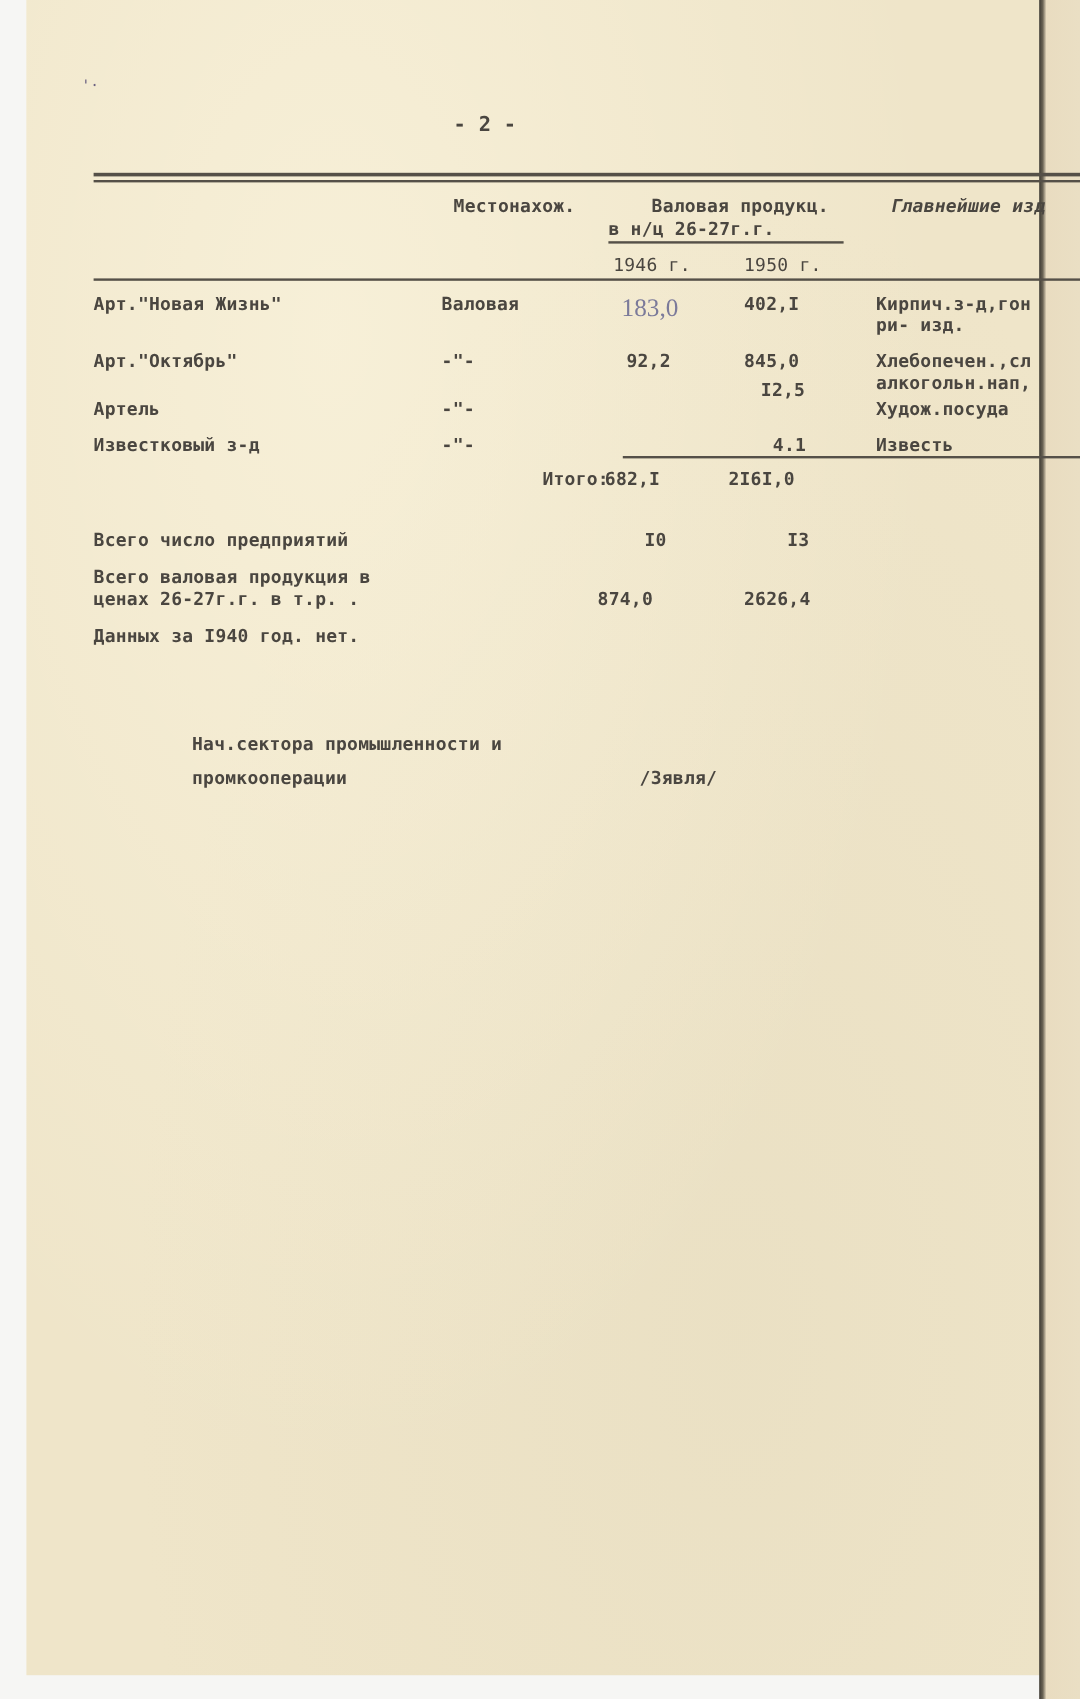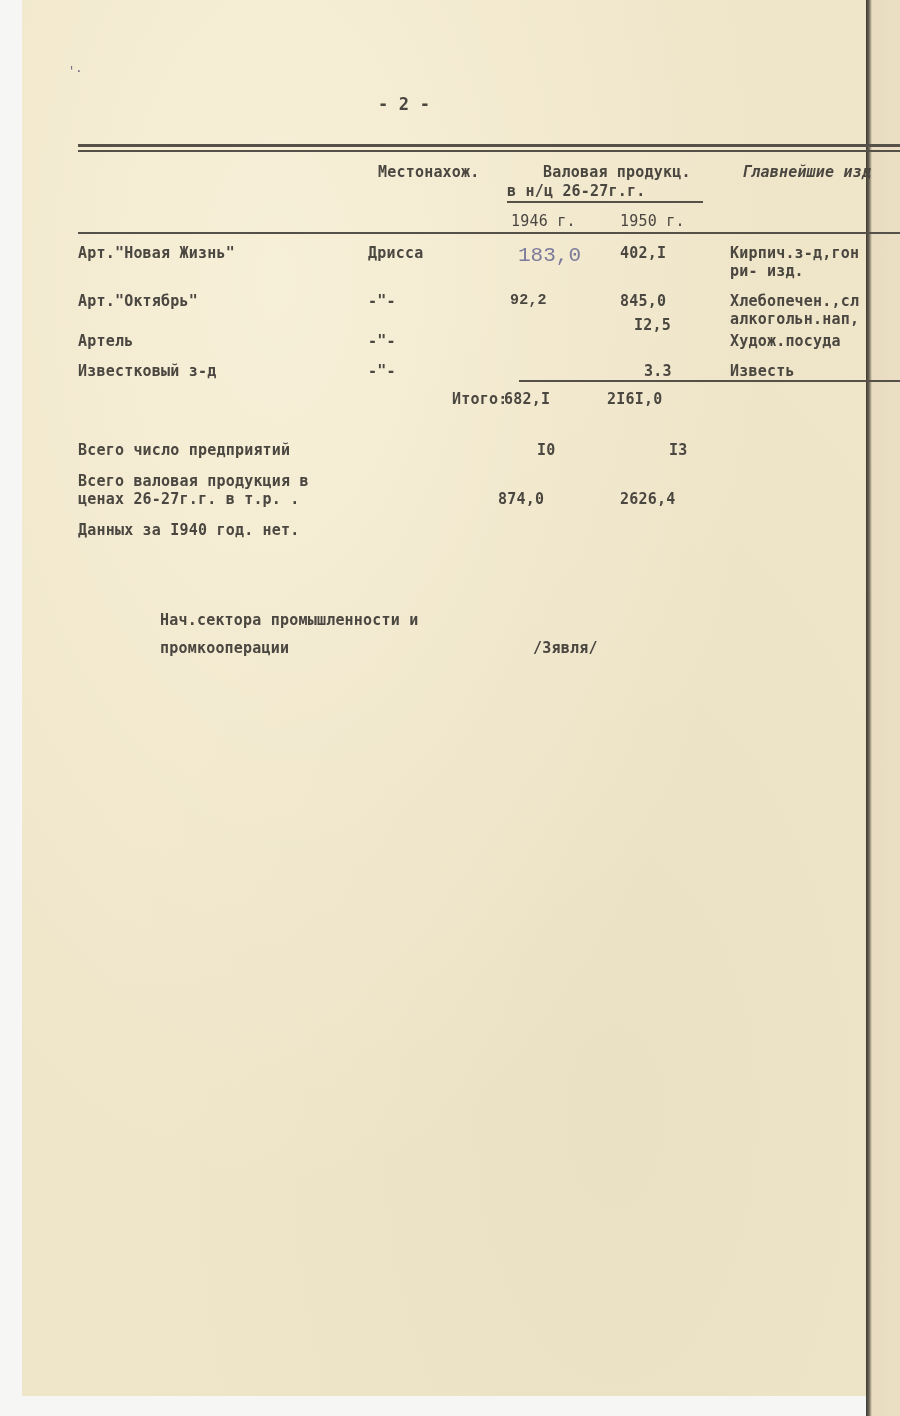--- a/index.html
+++ b/index.html
@@ -16,21 +16,21 @@
       radial-gradient(ellipse at 30% 20%, rgba(255,250,230,0.5), transparent 60%),
       radial-gradient(ellipse at 70% 80%, rgba(220,210,180,0.25), transparent 60%);
   }
   .edge {
     position:absolute; left:866px; top:0; width:34px; height:1416px;
     background:linear-gradient(90deg,#3d3a33 0,#6b6455 3px,#e9dcc0 6px,#eadfc4 100%);
   }
   .t { position:absolute; font-size:15px; white-space:pre; letter-spacing:0.2px; }
   .b { font-weight:bold; }
   .rule { position:absolute; background:#555048; }
-  .hand { position:absolute; font-family:Liberation Mono, monospace; color:#7b7a9a; font-size:21px; }
+  .hand { position:absolute; font-family:Liberation Serif, serif; color:#7b7a9a; font-size:21px; }
   .mark { position:absolute; color:#6a6080; font-size:12px; }
 </style>
 </head>
 <body>
 
 <div class="paper"></div>
 <div class="edge"></div>
 
 <span class="mark" style="left:68px;top:64px;">'·</span>
 
@@ -42,51 +42,51 @@
 <div class="t b" style="left:378px;top:163px;">Местонахож.</div>
 <div class="t b" style="left:507px;top:163px;padding-left:36px;">Валовая продукц.</div>
 <div class="t b" style="left:742px;top:163px;font-style:italic;">Главнейшие изд</div>
 <div class="t b" style="left:507px;top:182px;">в н/ц 26-27г.г.</div>
 <div class="rule" style="left:507px;top:201px;width:196px;height:2px;"></div>
 <div class="t" style="left:511px;top:212px;">1946 г.</div>
 <div class="t" style="left:620px;top:212px;">1950 г.</div>
 <div class="rule" style="left:78px;top:232px;width:822px;height:2px;"></div>
 
 <div class="t b" style="left:78px;top:244px;">Арт."Новая Жизнь"</div>
-<div class="t b" style="left:368px;top:244px;">Дрисса</div>
+<div class="t b" style="left:368px;top:244px;">Валовая</div>
 <div class="hand" style="left:518px;top:244px;">183,0</div>
 <div class="t b" style="left:620px;top:244px;">402,I</div>
 <div class="t b" style="left:730px;top:244px;">Кирпич.з-д,гон</div>
 <div class="t b" style="left:730px;top:262px;">ри- изд.</div>
 
 <div class="t b" style="left:78px;top:292px;">Арт."Октябрь"</div>
 <div class="t b" style="left:368px;top:292px;">-"-</div>
-<div class="t b" style="left:510px;top:292px;font-family:Liberation Mono, monospace;">92,2</div>
+<div class="t b" style="left:522px;top:292px;">92,2</div>
 <div class="t b" style="left:620px;top:292px;text-align:right;">845,0</div>
 <div class="t b" style="left:730px;top:292px;">Хлебопечен.,сл</div>
 <div class="t b" style="left:730px;top:310px;">алкогольн.нап,</div>
 
 <div class="t b" style="left:78px;top:332px;">Артель</div>
 <div class="t b" style="left:368px;top:332px;">-"-</div>
 <div class="t b" style="left:634px;top:316px;">I2,5</div>
 <div class="t b" style="left:730px;top:332px;">Худож.посуда</div>
 
 <div class="t b" style="left:78px;top:362px;">Известковый з-д</div>
 <div class="t b" style="left:368px;top:362px;">-"-</div>
-<div class="t b" style="left:644px;top:362px;">3.3</div>
+<div class="t b" style="left:644px;top:362px;">4.1</div>
 <div class="t b" style="left:730px;top:362px;">Известь</div>
 <div class="rule" style="left:519px;top:380px;width:381px;height:2px;"></div>
 
 <div class="t b" style="left:452px;top:390px;">Итого:</div>
 <div class="t b" style="left:504px;top:390px;">682,I</div>
 <div class="t b" style="left:607px;top:390px;">2I6I,0</div>
 
 <div class="t b" style="left:78px;top:441px;">Всего число предприятий</div>
 <div class="t b" style="left:537px;top:441px;">I0</div>
-<div class="t b" style="left:656px;top:441px;margin-left:13px;">I3</div>
+<div class="t b" style="left:656px;top:441px;">I3</div>
 
 <div class="t b" style="left:78px;top:472px;">Всего валовая продукция в</div>
 <div class="t b" style="left:78px;top:490px;">ценах 26-27г.г. в т.р. .</div>
 <div class="t b" style="left:498px;top:490px;">874,0</div>
 <div class="t b" style="left:620px;top:490px;">2626,4</div>
 
 <div class="t b" style="left:78px;top:521px;">Данных за I940 год. нет.</div>
 
 <div class="t b" style="left:160px;top:611px;">Нач.сектора промышленности и</div>
 <div class="t b" style="left:160px;top:639px;">промкооперации</div>

